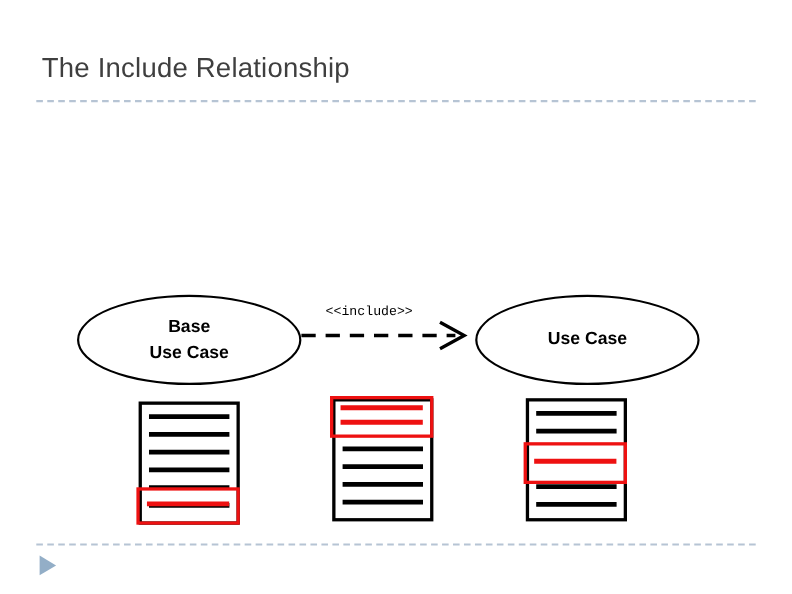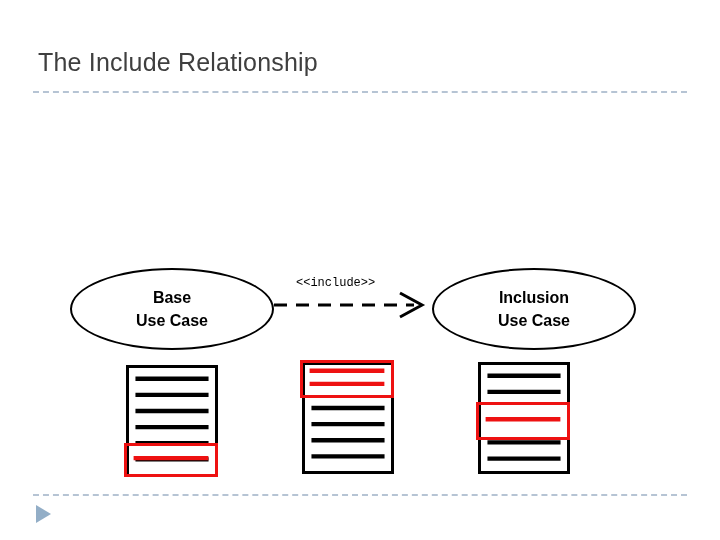--- a/index.html
+++ b/index.html
@@ -141,21 +141,20 @@
   <div class="hrule" id="rule-bottom"></div>
 
   <div id="nav-triangle"></div>
 
   <div class="usecase" id="usecase-base">
     <span>Base</span>
     <span>Use Case</span>
   </div>
 
   <div class="usecase" id="usecase-inclusion">
-    <span>Inclusion</span>
     <span>Use Case</span>
   </div>
 
   <svg id="include-arrow" viewBox="0 0 160 30">
     <line x1="2" y1="15" x2="142" y2="15" stroke="#000000" stroke-width="3" stroke-dasharray="13 9"></line>
     <polyline points="128,3 150,15 128,27" fill="none" stroke="#000000" stroke-width="3"></polyline>
   </svg>
   <div id="include-label">&lt;&lt;include&gt;&gt;</div>
 
   <div class="doc" id="doc-base">

